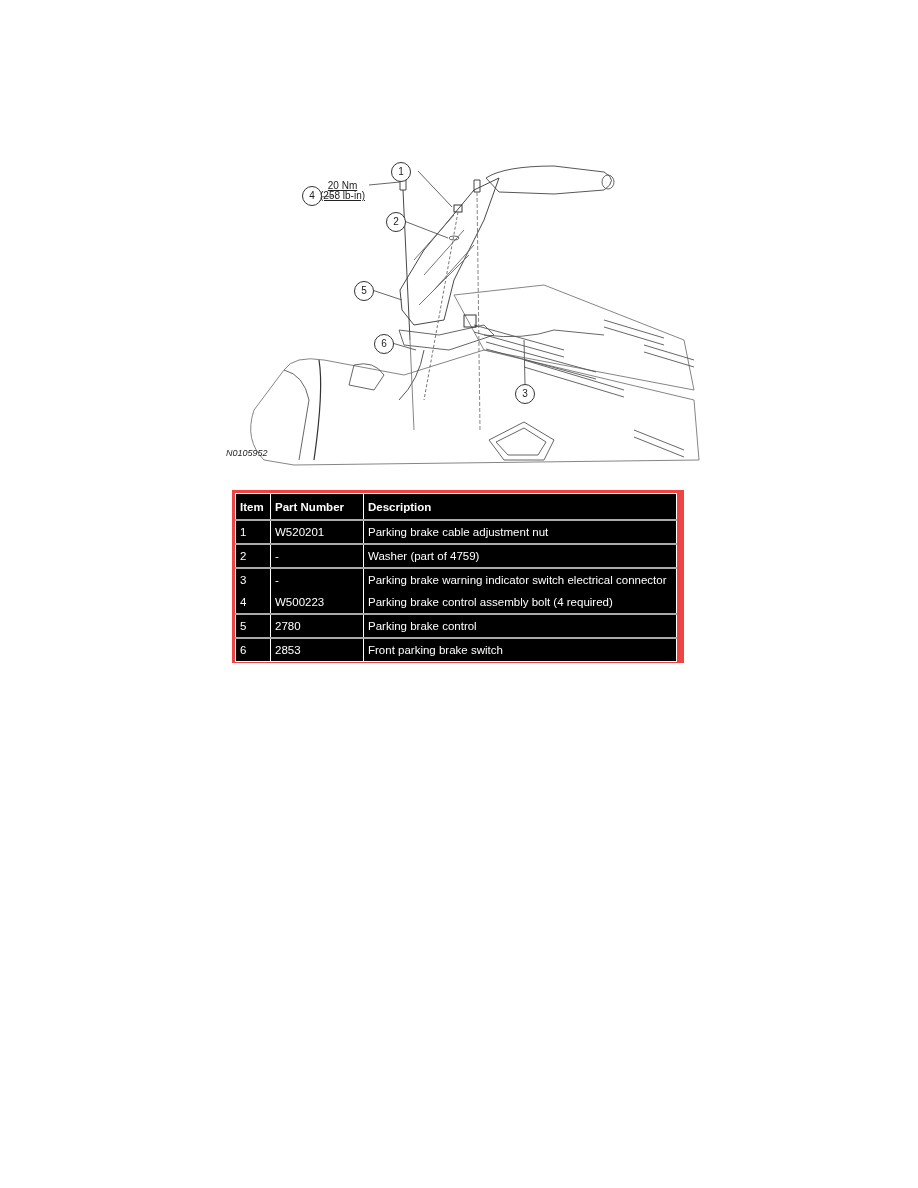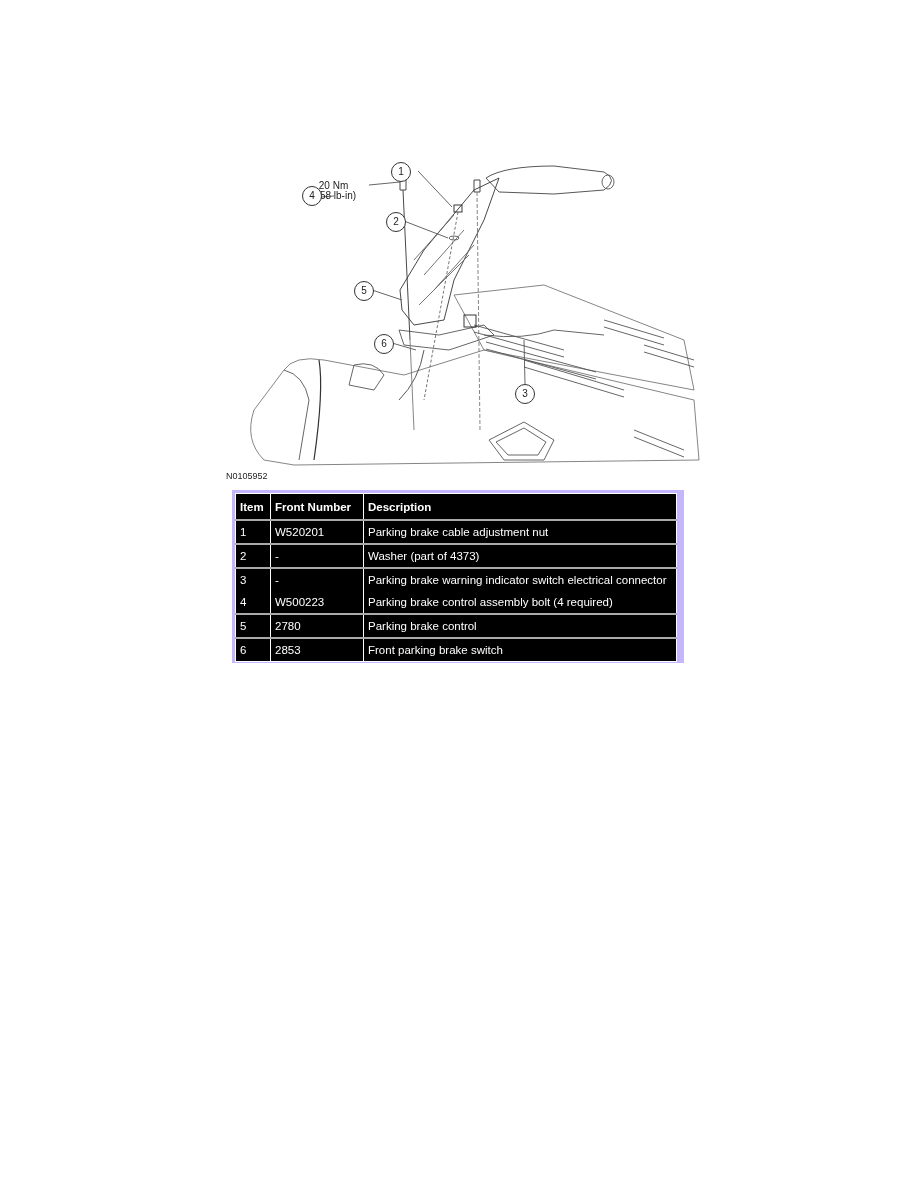--- a/index.html
+++ b/index.html
@@ -1,28 +1,28 @@
 <!DOCTYPE html>
 <html><head>
 <meta charset="utf-8">
 <style>
   html, body { margin:0; padding:0; background:#ffffff; }
   body { width:918px; height:1188px; position:relative; overflow:hidden;
          font-family:"Liberation Sans", sans-serif; }
   .figure { position:absolute; left:224px; top:160px; width:480px; height:315px; }
   .figure svg { position:absolute; left:0; top:0; }
-  .figure-id { position:absolute; left:2px; top:311px; font-size:9px; color:#222;
-               font-family:"Liberation Sans", sans-serif; }
+  .figure-id { position:absolute; left:2px; top:288px; font-size:9px; color:#222;
+               font-family:"Liberation Sans", sans-serif;font-style:italic; }
   .callout { position:absolute; width:18px; height:18px; border:1px solid #333;
              border-radius:50%; background:#fff; font-size:10px; line-height:18px;
              text-align:center; color:#222; }
   .torque { position:absolute; left:321px; top:181px; font-size:10px; line-height:10px;
             color:#222; text-align:center; }
   .parts-table-wrap { position:absolute; left:232px; top:490px; width:452px; height:173px;
-                      background:#c4b5fd; }
+                      background:#ef4444; }
   table.parts { position:absolute; left:3px; top:3px; width:442px; border-collapse:collapse;
                 background:#000; color:#fff; font-size:11.5px; border:1px solid #fff; }
   table.parts th { font-weight:bold; text-align:left; padding:0 4px; height:25px;
                    border:1px solid #fff; border-bottom:2px solid #aaa; }
   table.parts th.desc { }
   table.parts td { padding:0 4px; height:22px; border-left:1px solid #fff; border-right:1px solid #fff; }
   table.parts tr.sep td { border-top:2px solid #aaa; }
   table.parts tr.nosep td { border-top:none; }
   .col-item { width:26px; }
   .col-part { width:84px; }
@@ -84,54 +84,54 @@
       <line x1="96" y1="37" x2="110" y2="36"></line>
       <line x1="145" y1="25" x2="176" y2="22"></line>
       <line x1="194" y1="11" x2="228" y2="47"></line>
       <line x1="180" y1="61" x2="224" y2="78"></line>
       <line x1="148" y1="130" x2="178" y2="140"></line>
       <line x1="168" y1="183" x2="192" y2="190"></line>
       <line x1="301" y1="224" x2="300" y2="180"></line>
     </g>
   </svg>
 
-  <div class="torque" style="left:87px;top:21px;">
+  <div class="torque" style="left:96px;top:21px;text-decoration:underline;">
     <div>20 Nm</div>
     <div>(258 lb-in)</div>
   </div>
 
   <div class="callout" style="left:167px;top:2px;">1</div>
   <div class="callout" style="left:162px;top:52px;">2</div>
   <div class="callout" style="left:291px;top:224px;">3</div>
   <div class="callout" style="left:78px;top:26px;">4</div>
   <div class="callout" style="left:130px;top:121px;">5</div>
   <div class="callout" style="left:150px;top:174px;">6</div>
 
   <div class="figure-id">N0105952</div>
 </div>
 
 <div class="parts-table-wrap">
   <table class="parts">
     <thead>
       <tr>
         <th class="col-item">Item</th>
-        <th class="col-part">Front Number</th>
+        <th class="col-part">Part Number</th>
         <th class="desc">Description</th>
       </tr>
     </thead>
     <tbody>
       <tr class="sep">
         <td>1</td>
         <td>W520201</td>
         <td>Parking brake cable adjustment nut</td>
       </tr>
       <tr class="sep">
         <td>2</td>
         <td>-</td>
-        <td>Washer (part of 4373)</td>
+        <td>Washer (part of 4759)</td>
       </tr>
       <tr class="sep">
         <td>3</td>
         <td>-</td>
         <td>Parking brake warning indicator switch electrical connector</td>
       </tr>
       <tr class="nosep">
         <td>4</td>
         <td>W500223</td>
         <td>Parking brake control assembly bolt (4 required)</td>

